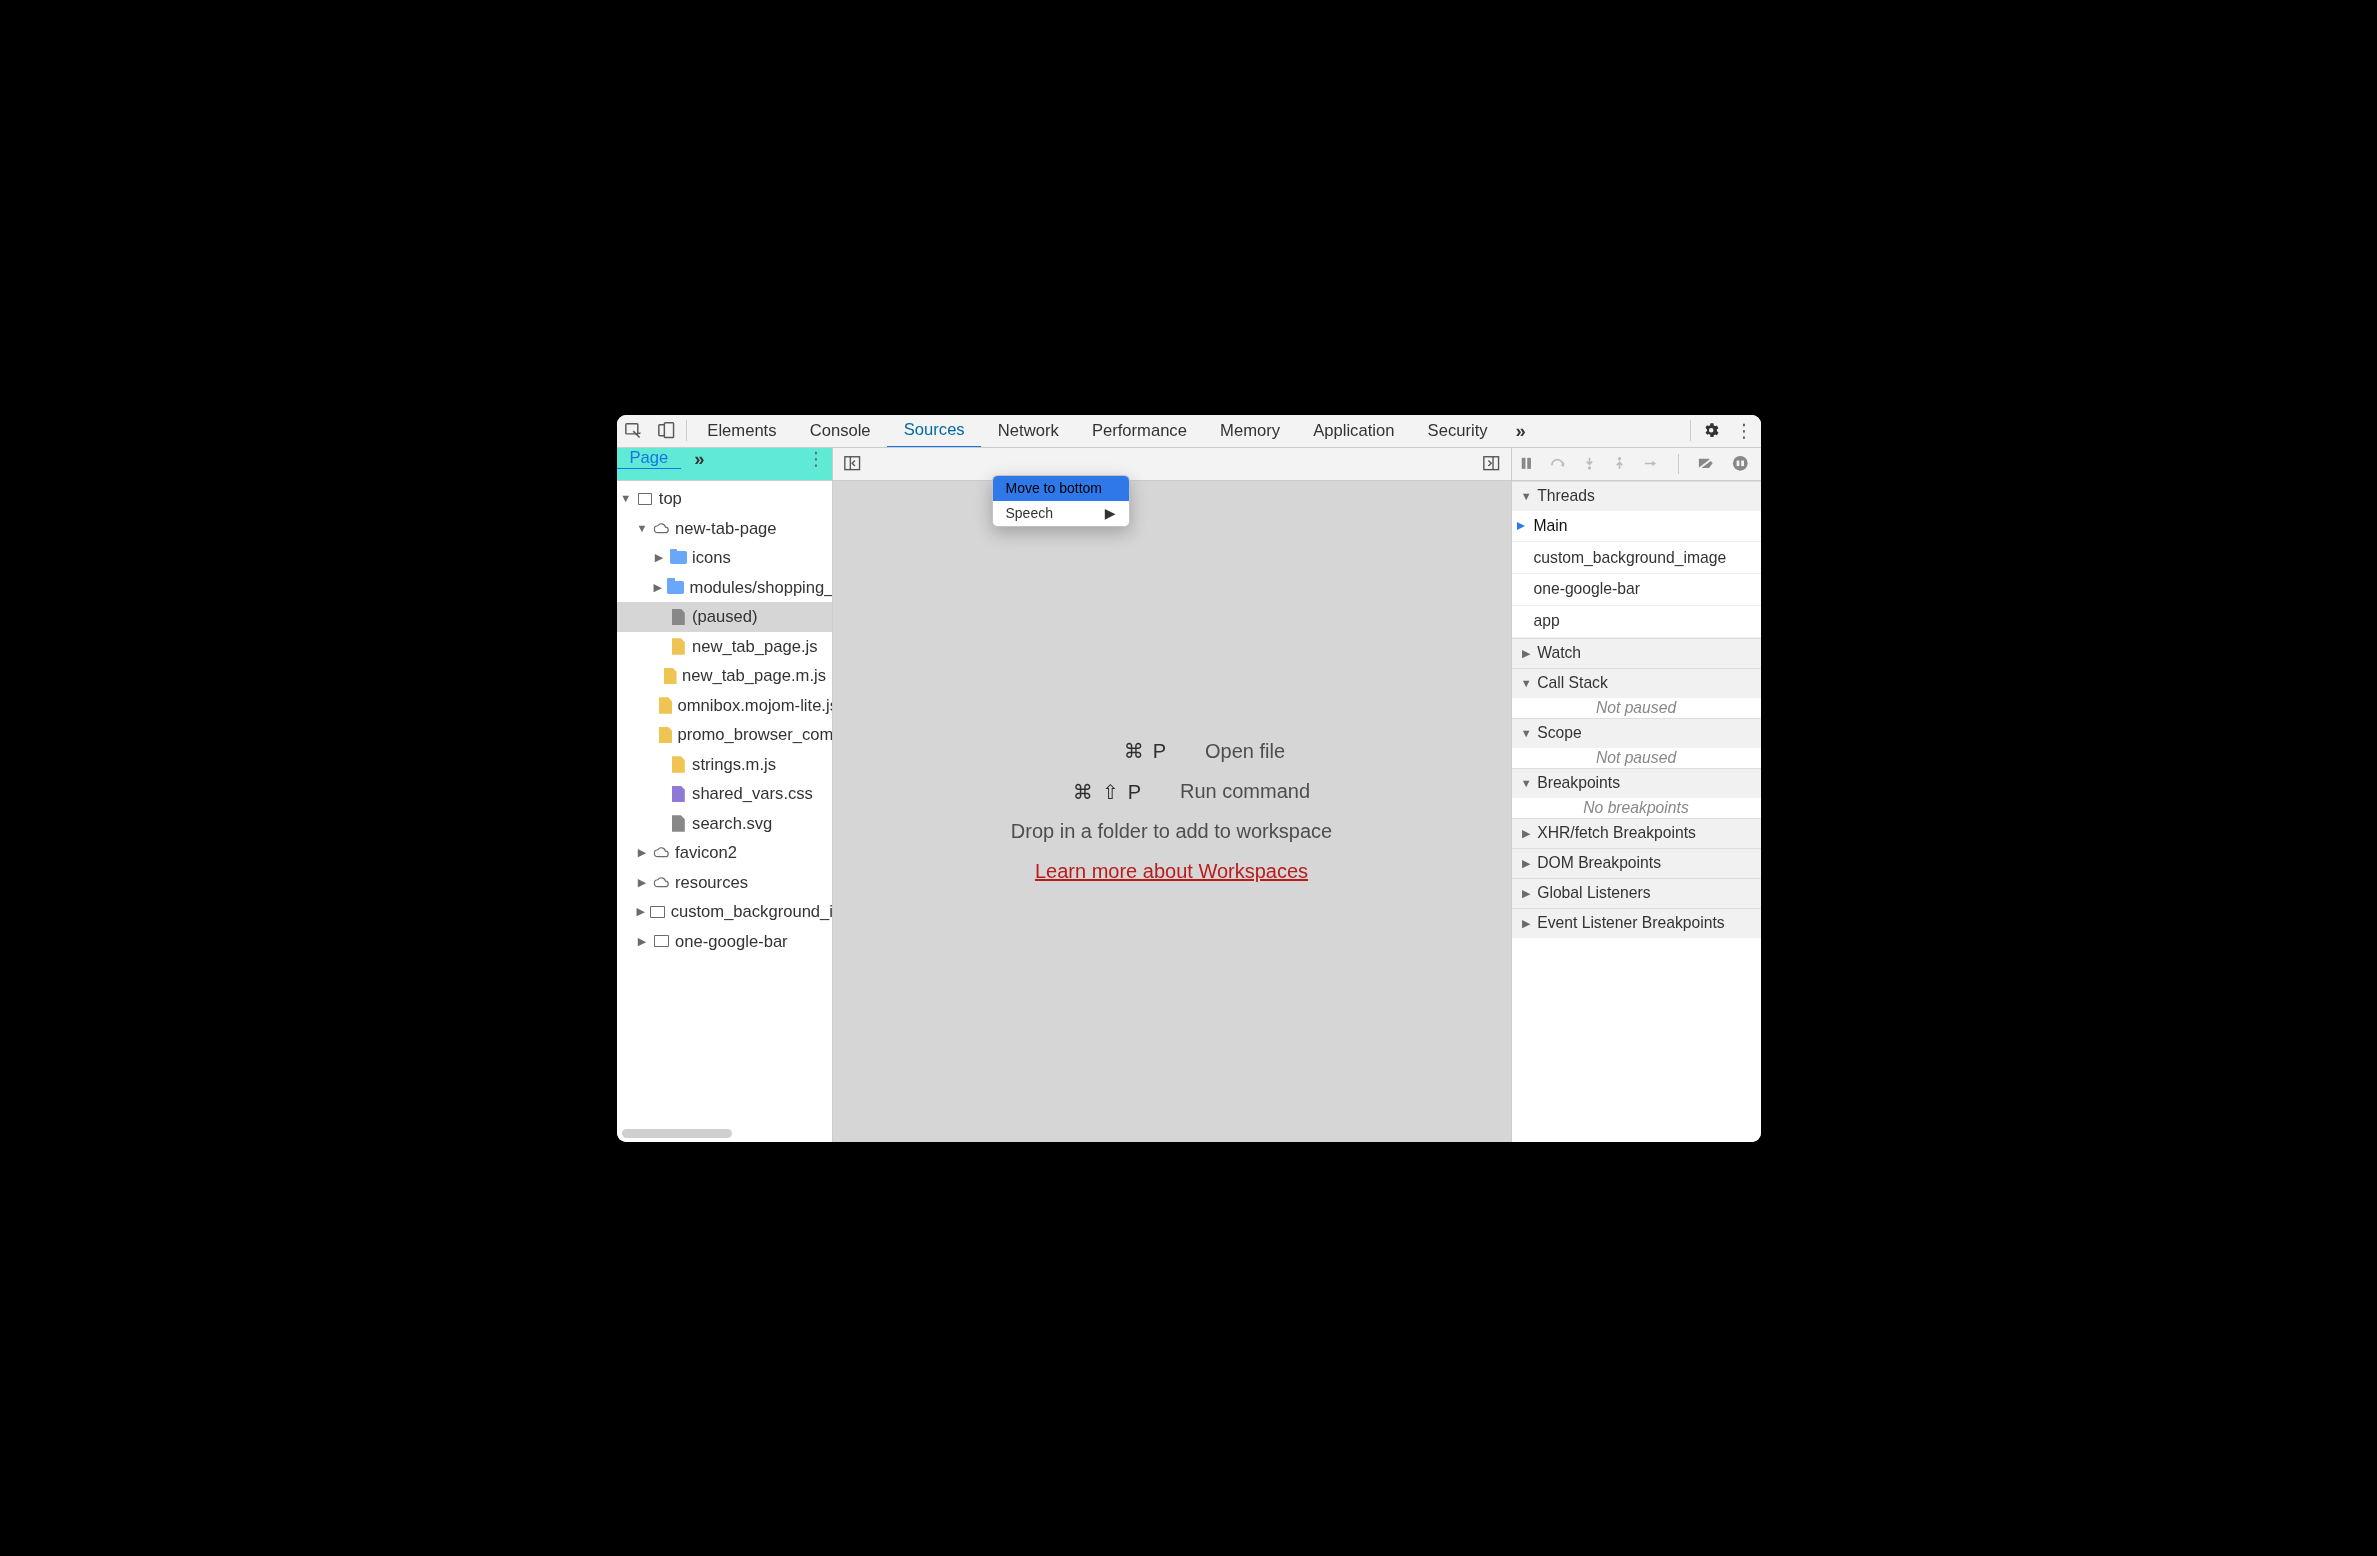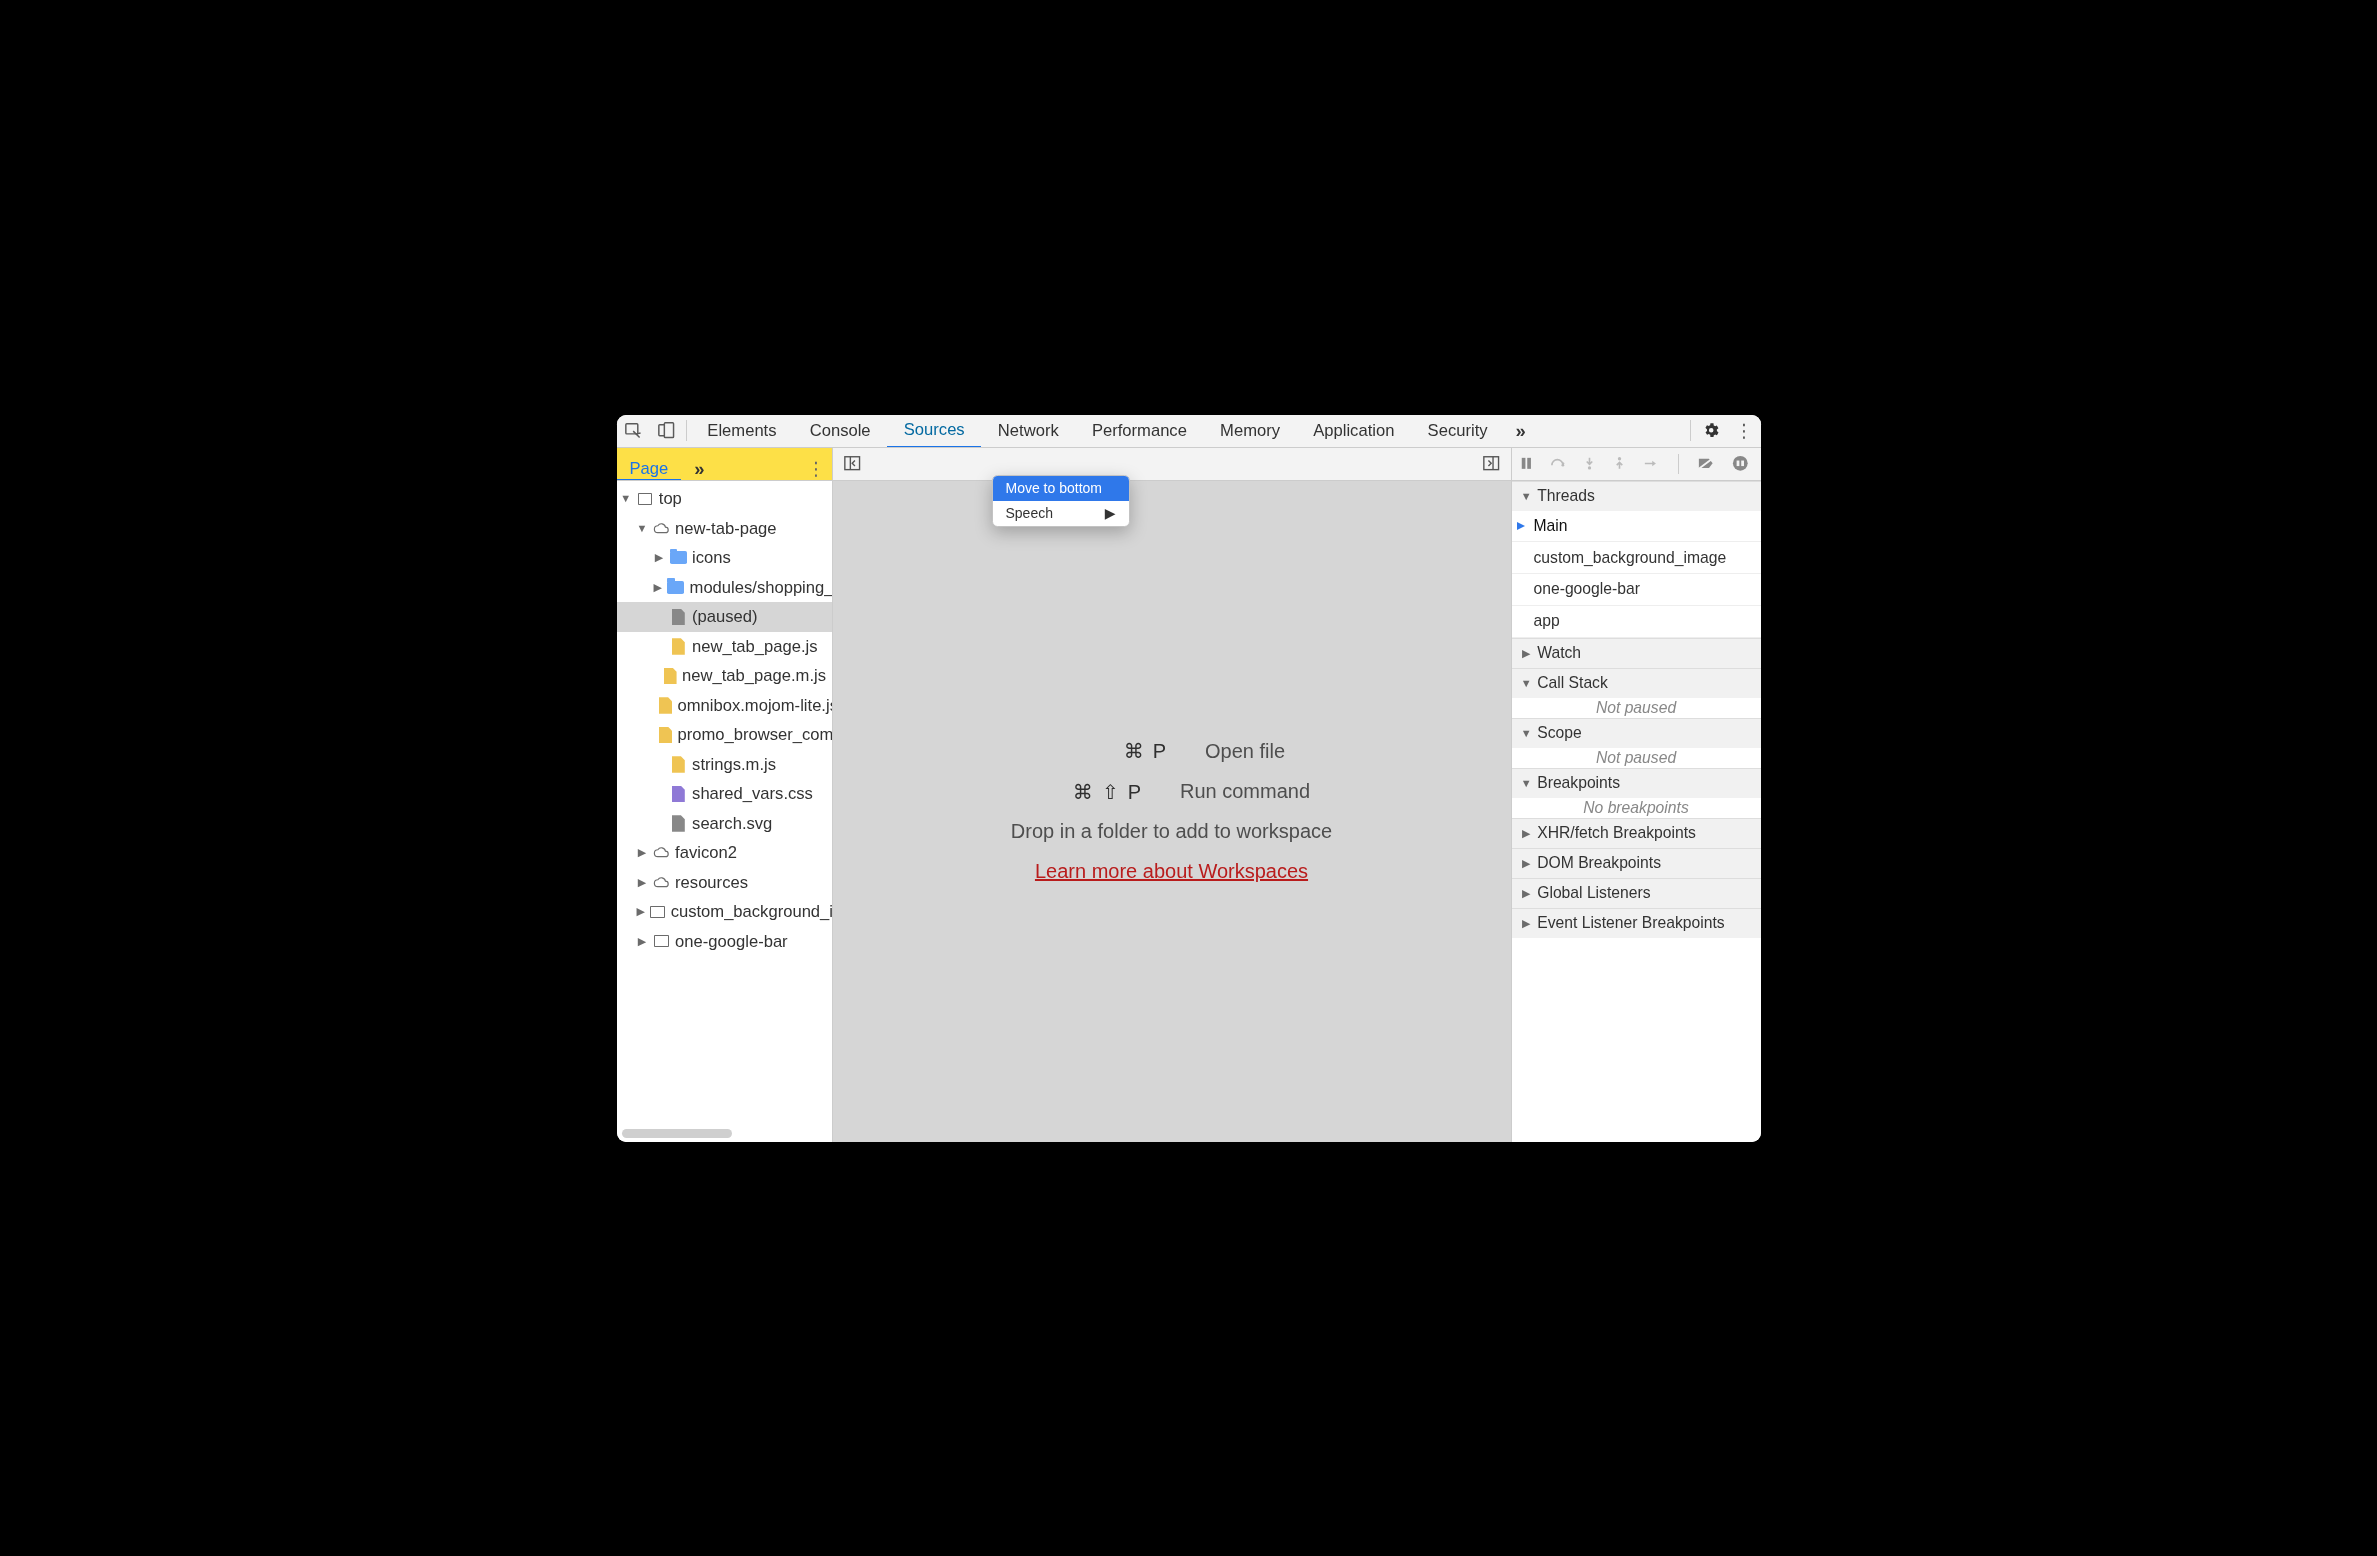--- a/index.html
+++ b/index.html
@@ -56,22 +56,22 @@
 .sidebar {
   width: 216px;
   border-right: 0.9px solid #ccc;
   display:flex; flex-direction:column;
   background:#fff;
   font-size: 16.6px;
 }
 .side-tabs {
   height: 33px;
   border-bottom: 0.9px solid #ccc;
-  display:flex; align-items:flex-end;
-  background:#fde047;
+  display:flex; align-items:flex-start;
+  background:#5eead4;
 }
 .side-tabs .stab { padding:0 13px; display:flex; align-items:center; color:#333; }
 .side-tabs .stab.active { color:#1a73e8; border-bottom:1.8px solid #1a73e8; }
 .side-tabs .kebab { margin-left:auto; width:31px; display:flex; align-items:center; justify-content:center; font-size:18.4px; color:#666; }
 .tree { flex:1; overflow:hidden; padding:3.7px 0; line-height: 29.5px; position:relative; }
 .tree-row { display:flex; align-items:center; gap:5.5px; padding:0 5.5px; white-space:nowrap; cursor:default; }
 .tree-row.selected { background:#d6d6d6; }
 .tw { display:inline-block; width:11px; text-align:center; color:#6b6b6b; font-size:11px; }
 .indent0{padding-left:3.7px}.indent1{padding-left:20px}.indent2{padding-left:37px}
 .ic { width:16.6px; height:16.6px; display:inline-flex; align-items:center; justify-content:center; }
@@ -89,21 +89,21 @@
 }
 .center-toolbar{height:33px;border-bottom:0.9px solid #ccc;background:#f3f3f3;display:flex;align-items:center;padding:0 7.4px;color:#555}
 .center-toolbar .tbtn{width:24px;height:24px;display:flex;align-items:center;justify-content:center}
 .center-toolbar .spacer{flex:1}
 .editor{flex:1;background:#d6d6d6;display:flex;flex-direction:column;align-items:center;justify-content:center;gap:16.6px;color:#4e4e4e;font-size:20px;position:relative}
 .editor .row{display:flex;gap:37px;align-items:center}
 .editor .kbd{letter-spacing:1.8px;color:#2f2f2f;width:110px;text-align:right}
 .editor a{color:#b91c1c;text-decoration:underline}
 .context-menu{position:absolute;top:60px;left:375px;width:138px;background:#fff;border:0.9px solid #c3c3c3;border-radius:5.5px;box-shadow:0 5.5px 16.6px rgba(0,0,0,.25);font-size:14px;overflow:hidden;z-index:20}
 .context-menu .mi{padding:4.6px 13px;display:flex;align-items:center;justify-content:space-between;cursor:default}
-.context-menu .mi.hl{background:#2f78ea;color:#ffffff}
+.context-menu .mi.hl{background:#2f78ea;color:#000000}
 .right{width:249px;display:flex;flex-direction:column;background:#fff;font-size:15.7px}
 .right-toolbar{height:33px;border-bottom:0.9px solid #ccc;background:#f3f3f3;display:flex;align-items:center;padding:0 7.4px;color:#999;gap:16.6px}
 .right-toolbar .sep{width:0.9px;height:20px;background:#ccc;margin:0 1.8px}
 .acc-head{background:#f1f1f1;padding:5.5px 9.2px;display:flex;align-items:center;gap:5.5px;border-top:0.9px solid #ddd;cursor:default}
 .acc-head:first-child{border-top:none}
 .acc-body{padding:0}
 .thread{padding:6.4px 11px 6.4px 22px;border-bottom:0.9px solid #eee;position:relative}
 .thread.active{color:#111;font-weight:400}
 .thread.active::before{content:"";position:absolute;left:5.5px;top:11px;width:0;height:0;border-left:8.3px solid #2f78ea;border-top:4.6px solid transparent;border-bottom:4.6px solid transparent}
 .acc-placeholder{padding:1px;text-align:center;color:#888;font-style:italic}

